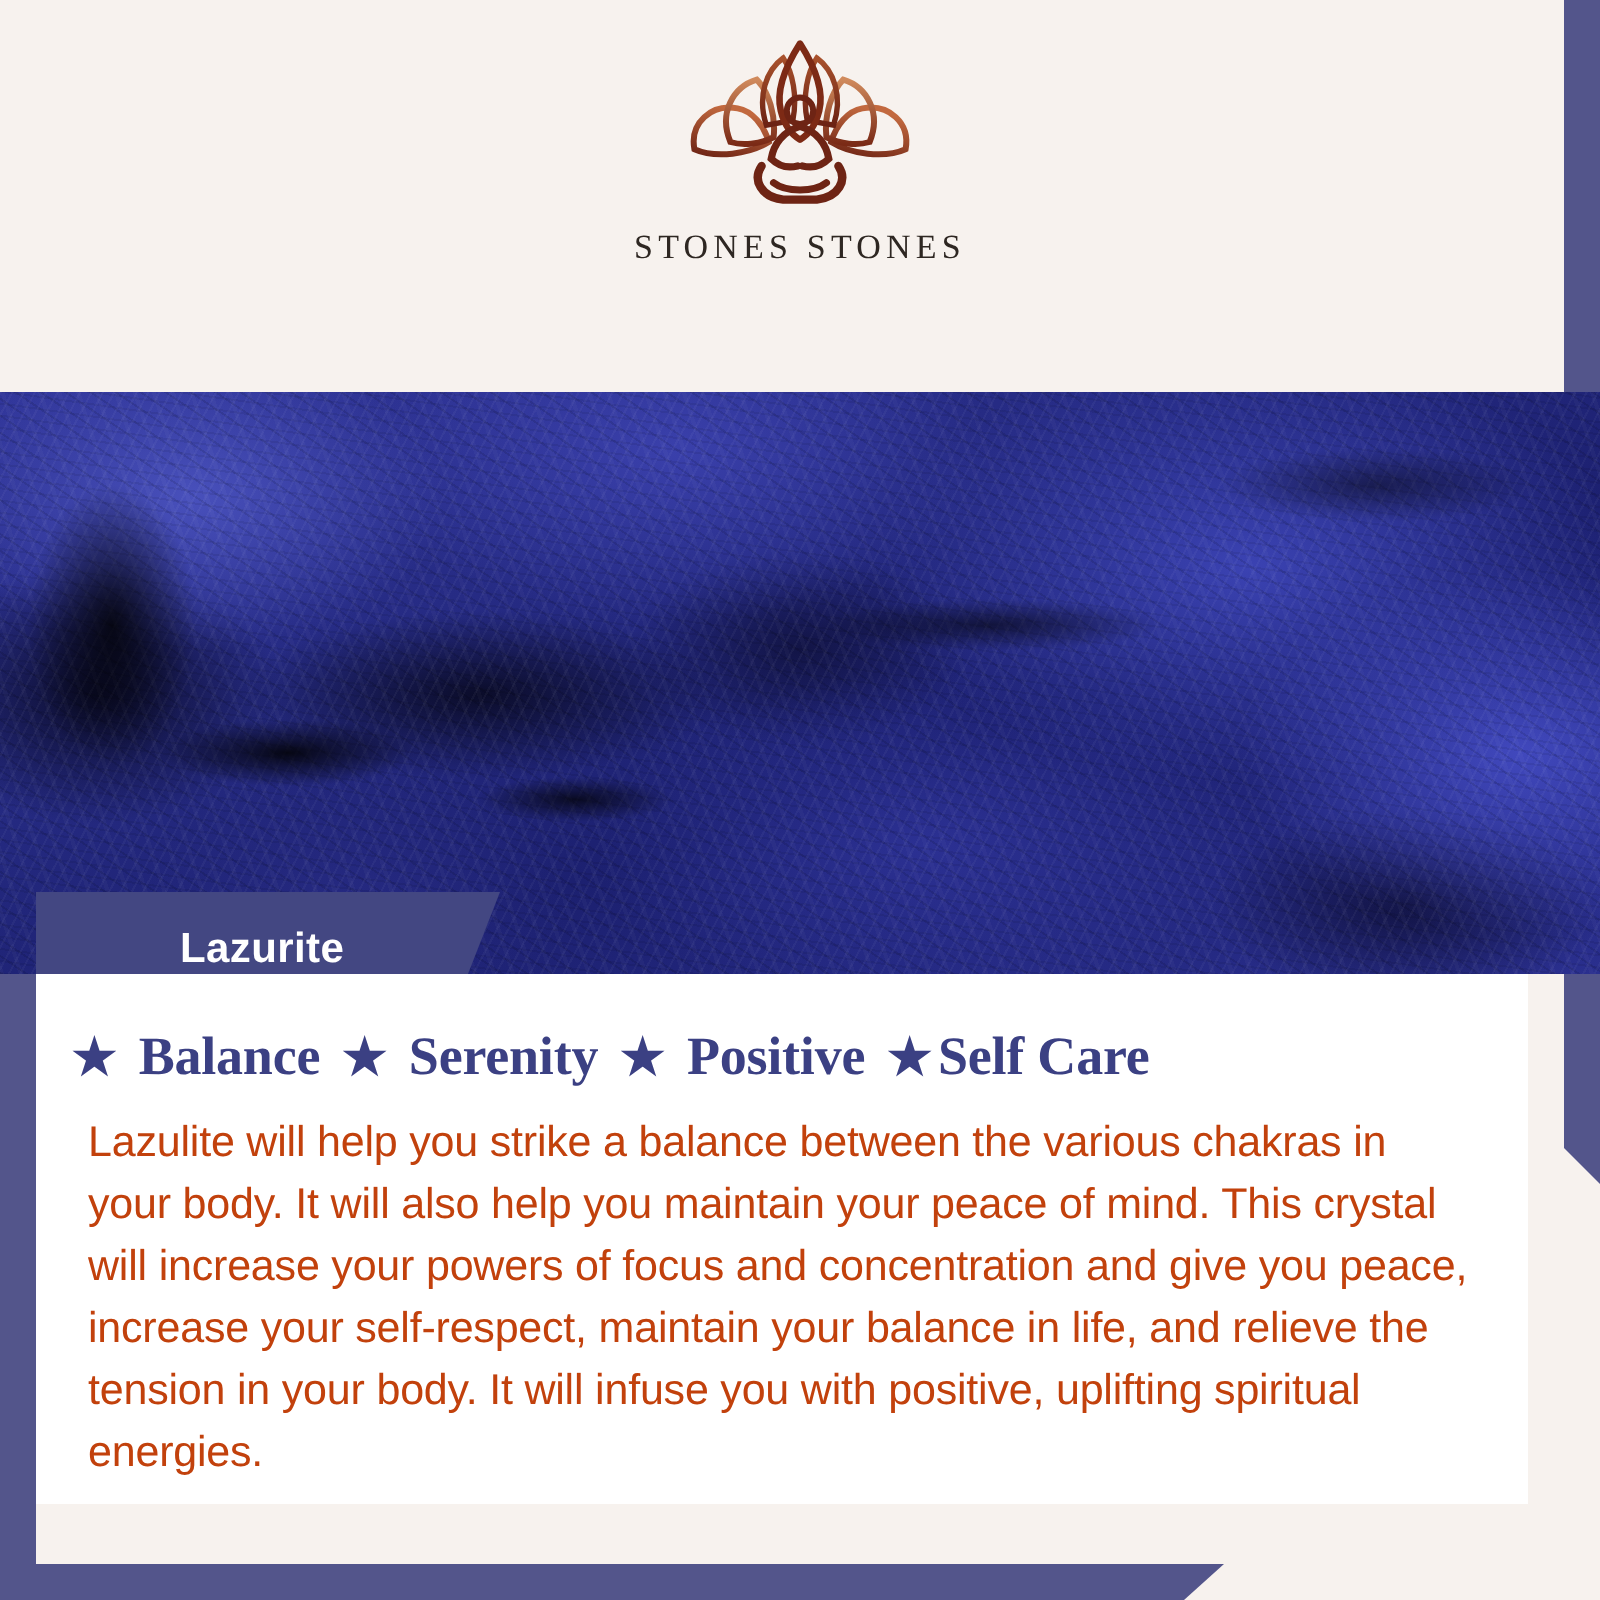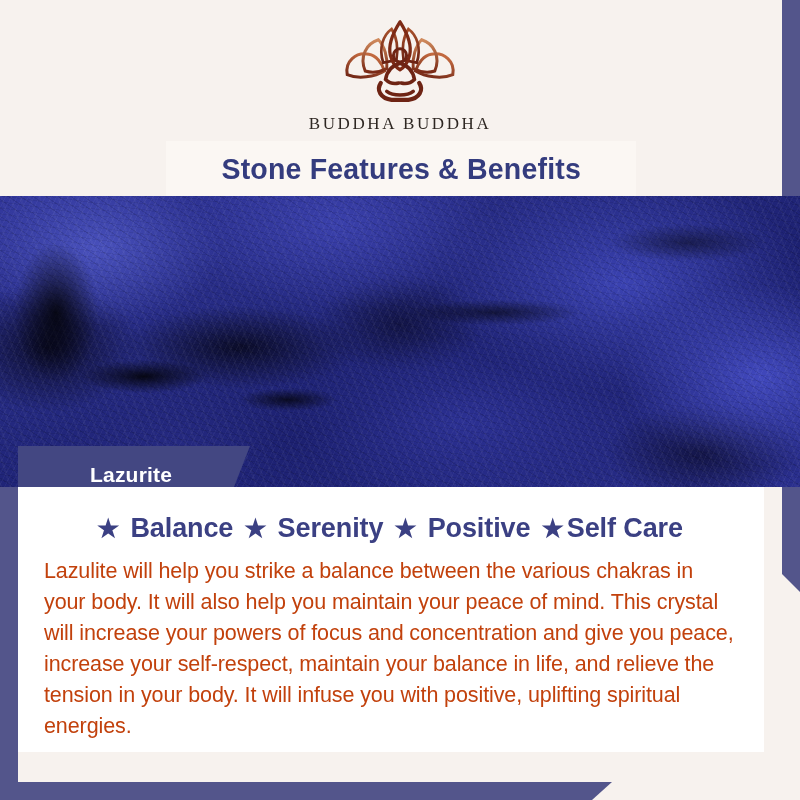--- a/index.html
+++ b/index.html
@@ -190,22 +190,21 @@
     left: 18px;
     top: 487px;
     width: 746px;
     height: 265px;
     background: #ffffff;
   }
   .card-inner {
     padding: 26px 18px 0 18px;
   }
   .keywords {
-    text-align: center;
-    font-family: Liberation Sans, sans-serif;
+    font-family: Liberation Serif, serif;
     font-weight: bold;
     font-size: 27px;
     color: #3b4083;
     white-space: nowrap;
     letter-spacing: -.1px;
   }
   .keywords .kw-star {
     font-size: 25px;
     line-height: 1;
   }
@@ -264,33 +263,30 @@
         <path d="M110 8 C96 30 90 48 94 64 C97 76 103 84 110 88 C117 84 123 76 126 64 C130 48 124 30 110 8 Z" fill="none" stroke="#7d2a15" stroke-width="5.5" stroke-linejoin="round"></path>
 
         <circle cx="110" cy="64" r="11" fill="none" stroke="#6e2414" stroke-width="5"></circle>
 
         <path d="M110 77 C96 81 88 92 86 104 C92 110 100 112 108 110" fill="none" stroke="#6e2414" stroke-width="6" stroke-linecap="round"></path>
         <path d="M110 77 C124 81 132 92 134 104 C128 110 120 112 112 110" fill="none" stroke="#6e2414" stroke-width="6" stroke-linecap="round"></path>
 
         <path d="M78 110 C70 122 78 136 96 138 L124 138 C142 136 150 122 142 110" fill="none" stroke="#6e2414" stroke-width="7" stroke-linecap="round"></path>
         <path d="M88 124 C98 132 122 132 132 124" fill="none" stroke="#6e2414" stroke-width="6" stroke-linecap="round"></path>
       </svg>
-      <div class="logo-word">BUDDHA BUDDHA</div>
+      <div class="logo-word">STONES STONES</div>
     </div>
   </div>
 
   <div class="hero">
     <div class="hero-img"></div>
     <div class="hero-grain"></div>
     <div class="hero-crevices"></div>
   </div>
 
-  <div class="title-plate">
-    <div class="title-text">Stone Features &amp; Benefits</div>
-  </div>
 
   <div class="name-banner">
     <div class="name-text">Lazurite</div>
   </div>
 
   <div class="card">
     <div class="card-inner">
       <div class="keywords">
         <span class="kw-star">★</span><span class="kw-gap"></span><span class="kw-word">Balance</span><span class="kw-gap"></span><span class="kw-star">★</span><span class="kw-gap"></span><span class="kw-word">Serenity</span><span class="kw-gap"></span><span class="kw-star">★</span><span class="kw-gap"></span><span class="kw-word">Positive</span><span class="kw-gap"></span><span class="kw-star">★</span><span class="kw-gap-tight"></span><span class="kw-word">Self Care</span>
       </div>

